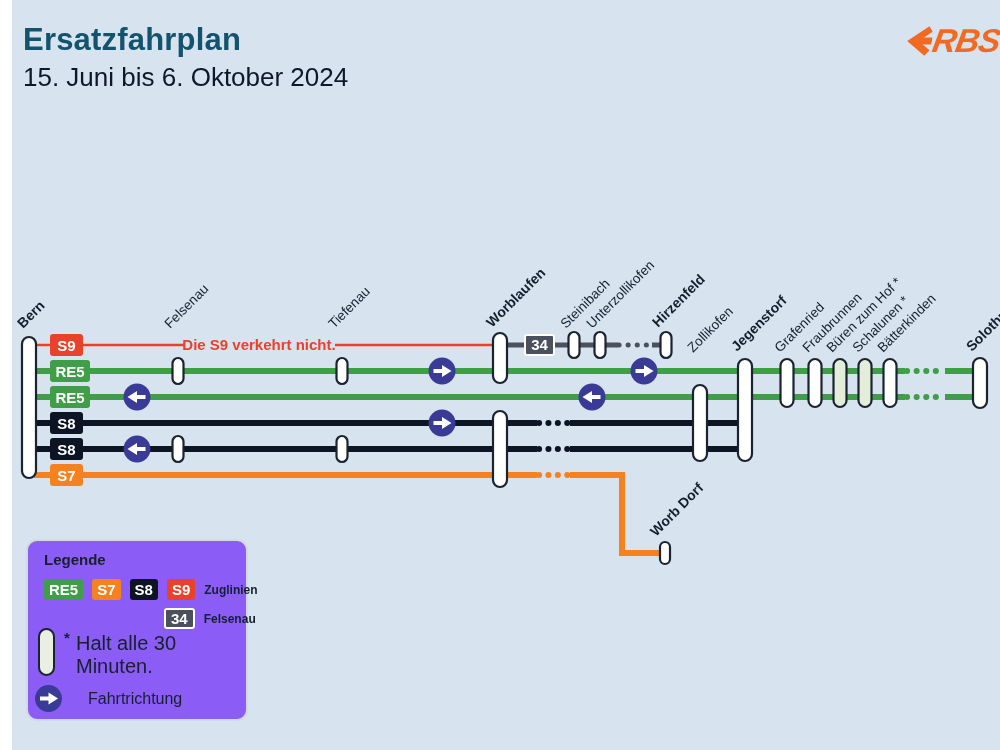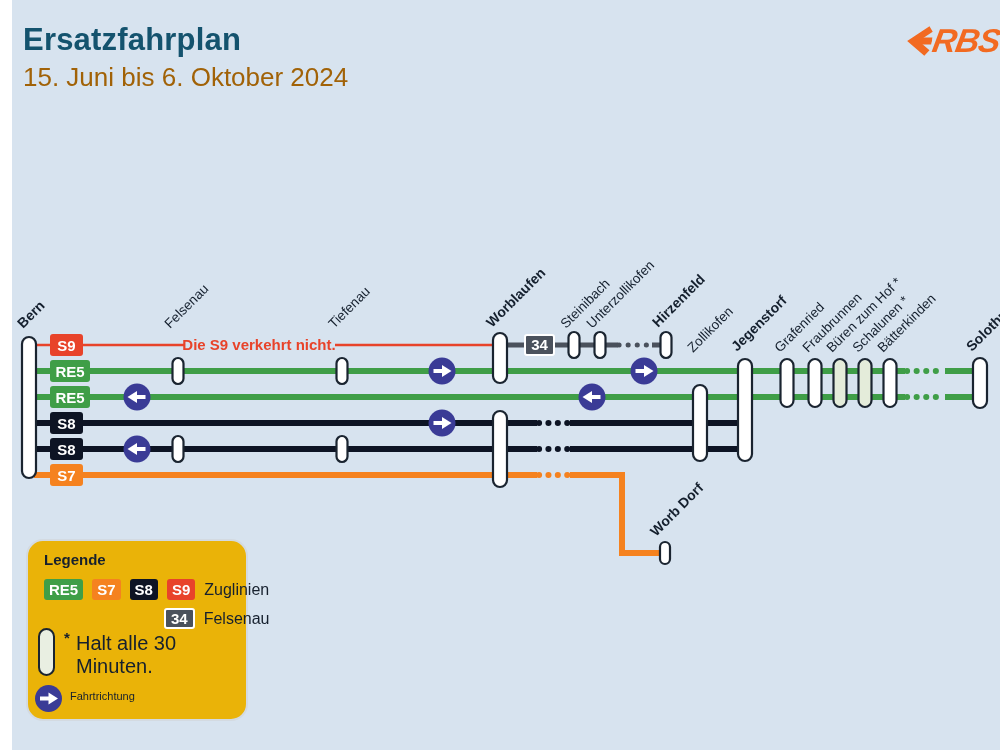--- a/index.html
+++ b/index.html
@@ -9,61 +9,61 @@
     font-family:"Liberation Sans", sans-serif;
     margin-left:12px;
   }
   
   .hdr-title{
     position:absolute; left:11px; top:22px;
     font-size:31px; font-weight:bold; color:#14536e; letter-spacing:.2px;
   }
   .hdr-sub{
     position:absolute; left:11px; top:62px;
-    font-size:26px; color:#a16207;
+    font-size:26px; color:#0f172a;
   }
   .logo{
     position:absolute; left:893px; top:24px; width:140px; height:34px;
     display:flex; align-items:center; gap:1px;
     transform:skewX(-10deg); color:#f26a21;
   }
   .logo .logo-txt{font-size:33px; font-weight:bold; font-style:italic; letter-spacing:-1px; line-height:30px;}
   
   #diagram{position:absolute; left:0; top:0;}
   text.stn{font-size:13.5px; fill:#141f2d;}
   text.stn-b{font-size:14px; font-weight:bold; fill:#141f2d;}
   text.badge-t{font-size:15px; font-weight:bold; fill:#ffffff; text-anchor:middle;}
   text.note{font-size:15px; font-weight:bold; fill:#e8432a; text-anchor:middle;}
   
   .legend{
     position:absolute; left:14px; top:539px; width:218px; height:178px;
-    background:#eab308; border:2px solid #d3dae1; border-radius:17px;
+    background:#8b5cf6; border:2px solid #d3dae1; border-radius:11px;
     color:#16202e;
   }
   .lg-title{position:absolute; left:16px; top:10px; font-size:15px; font-weight:bold;}
   .lg-row1{position:absolute; left:16px; top:38px; display:flex; gap:9px; align-items:center;}
   .lg-row2{position:absolute; left:136px; top:67px; display:flex; gap:9px; align-items:center;}
   .lg-badge{
     display:inline-block; padding:2px 5px; border-radius:3px;
     color:#fff; font-size:15px; font-weight:bold; line-height:17px;
   }
   .b-re5{background:#3f9e47;}
   .b-s7{background:#f5821f;}
   .b-s8{background:#0d1424;}
   .b-s9{background:#e8432a;}
   .b-34{background:#4a515c; border:2px solid #ffffff; padding:0px 5px;}
-  .lg-text{font-size:16px; color:#16202e;}
+  .lg-text{font-size:12px; color:#16202e;font-weight:bold;}
   .lg-pill{
     position:absolute; left:10px; top:87px; width:13px; height:44px;
     background:#e9efe2; border:2.5px solid #1a2430; border-radius:9px;
   }
   .lg-star{position:absolute; left:36px; top:88px; font-size:15px; font-weight:bold;}
   .lg-star-note{position:absolute; left:48px; top:91px; font-size:20px;}
   .lg-dir{position:absolute; left:7px; top:144px; width:27px; height:27px;}
-  .lg-dir-label{position:absolute; left:42px; top:149px; font-size:11px;}
+  .lg-dir-label{position:absolute; left:60px; top:149px; font-size:16px;}
 </style>
 </head>
 <body>
 
 <div id="canvas">
 
   <div class="hdr-title">Ersatzfahrplan</div>
   <div class="hdr-sub">15. Juni bis 6. Oktober 2024</div>
 
   <div class="logo">

